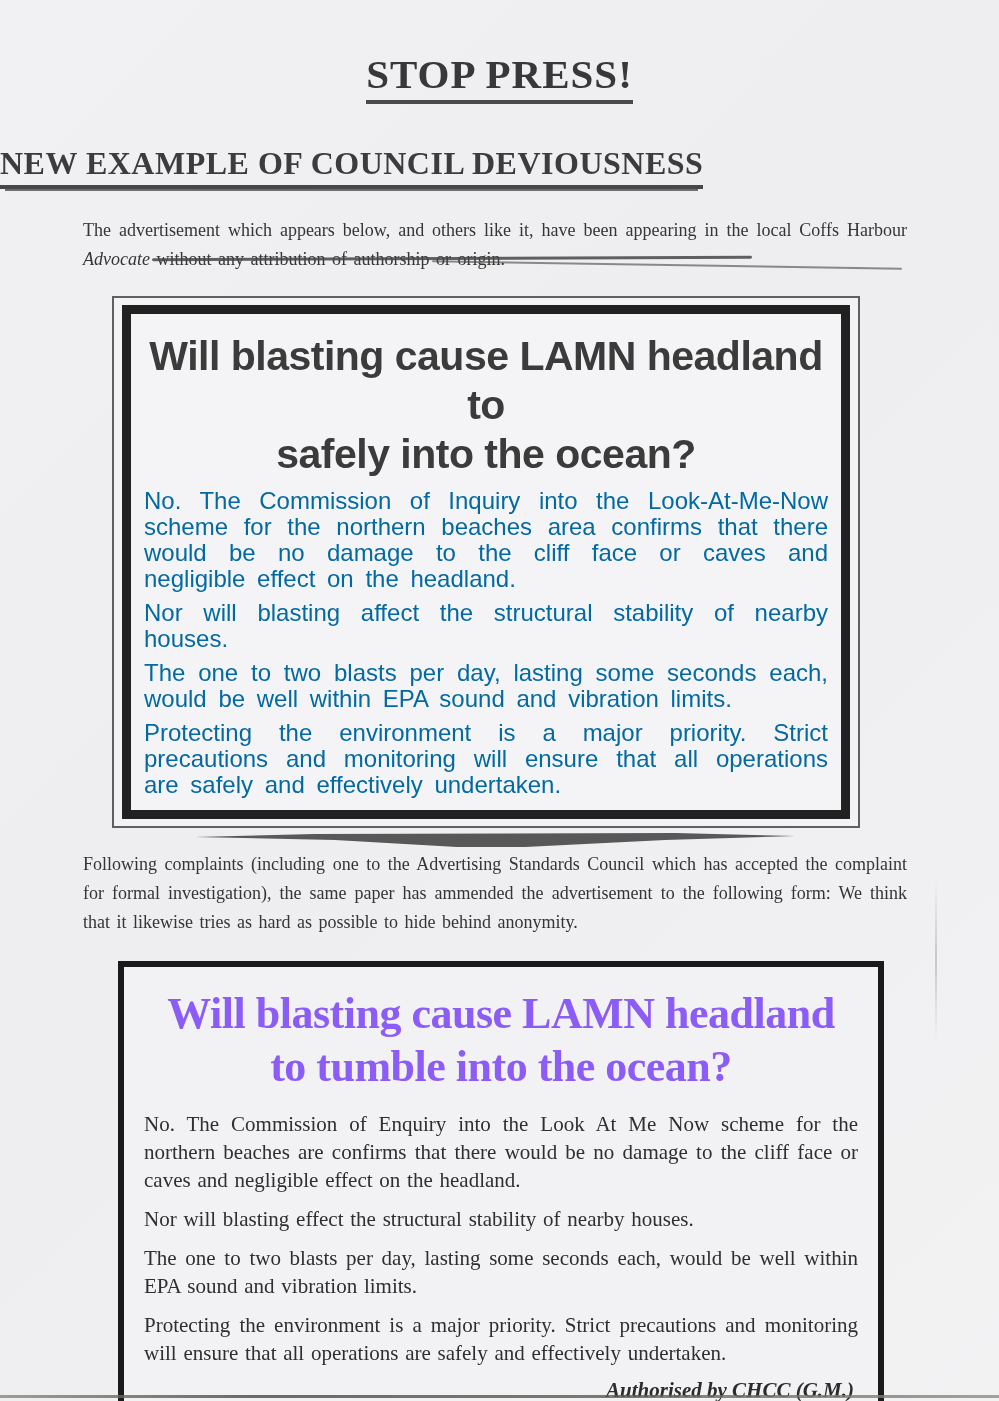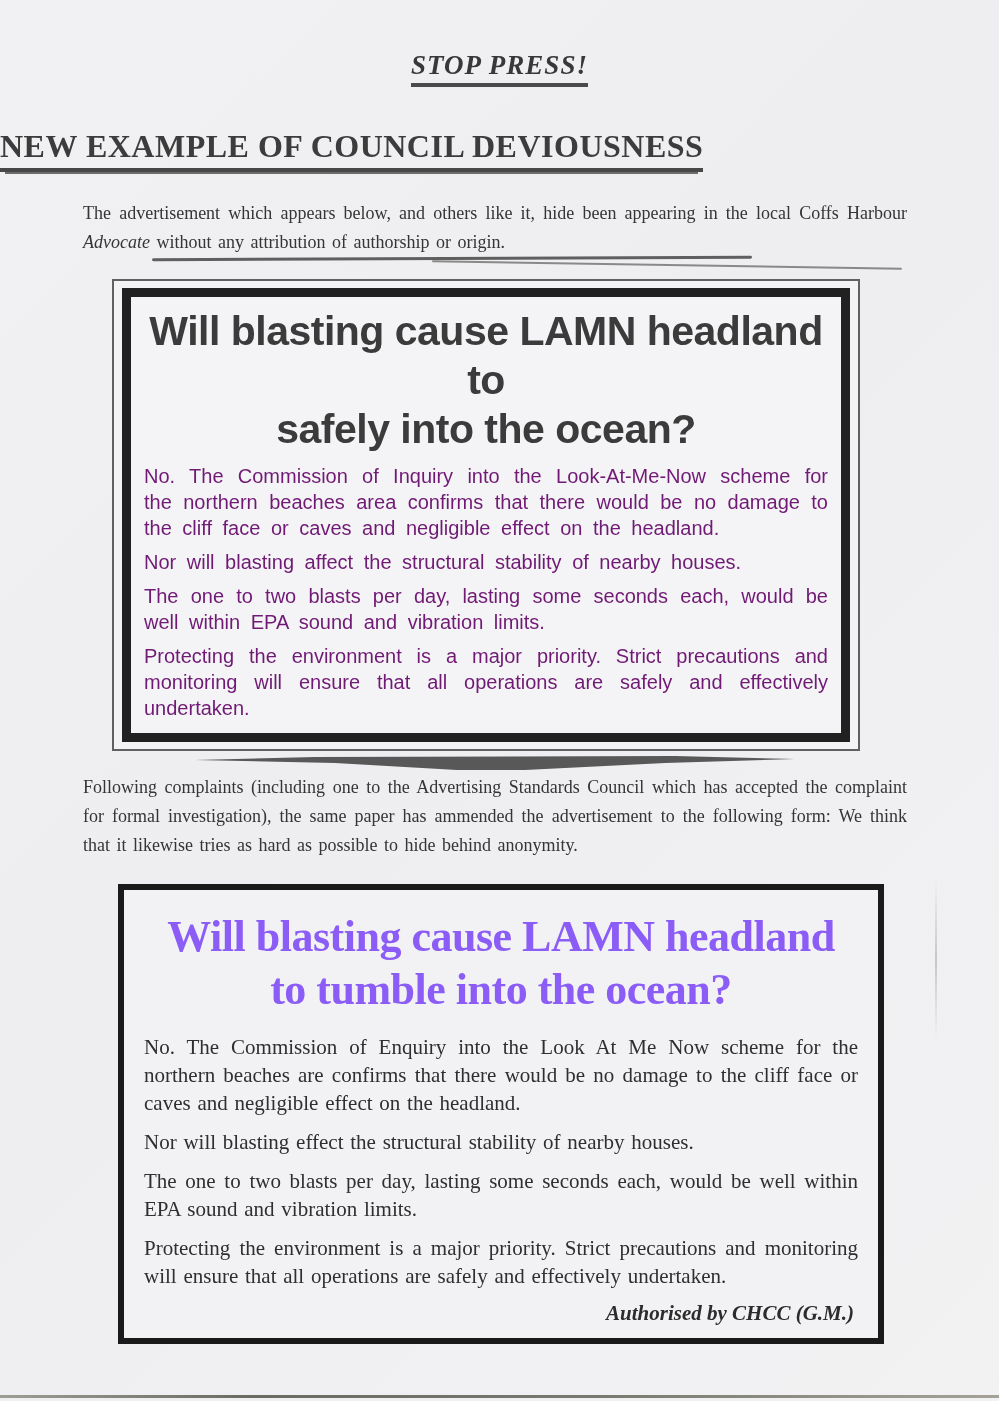--- a/index.html
+++ b/index.html
@@ -10,25 +10,24 @@
     color: #2e2e2e;
     position: relative;
   }
   .page { position: relative; width: 999px; height: 1401px; padding-top: 50px; }
 
   
   .title-row { text-align: center; }
   .page-title {
     display: inline-block;
     font-family: "Liberation Serif", serif;
-    font-size: 27px; font-weight: bold; letter-spacing: 1px;
+    font-size: 41px; font-weight: bold; letter-spacing: 1px;
     color: #383838;
     padding-bottom: 2px;
     border-bottom: 4px solid #4a4a4a;
-    font-style: italic;
   }
   .subtitle-row { text-align: left; margin-top: 41px; }
   .page-subtitle {
     display: inline-block;
     font-family: "Liberation Serif", serif;
     font-size: 32px; font-weight: bold; letter-spacing: 0.5px;
     color: #3c3c3c;
     padding-bottom: 3px;
     border-bottom: 4px solid #474747;
     box-shadow: 0 7px 0 -5px #6d6d6d;
@@ -61,26 +60,26 @@
   .clip1-inner {
     border: 9px solid #212121;
     background: #f4f4f6;
     padding: 8px 13px 12px 13px;
   }
   .ad1-headline {
     font-family: "Liberation Sans", sans-serif;
     font-size: 41px; font-weight: bold; letter-spacing: -0.5px;
     line-height: 1.2; text-align: center;
     color: #3b3b3b;
-    margin: 2px 0 8px 0;
+    margin: 10px 0 8px 0;
   }
   .ad1-body p {
     font-family: "Liberation Sans", sans-serif;
-    font-size: 20px; line-height: 26px;
-    color: #701a75;
+    font-size: 24px; line-height: 26px;
+    color: #0369a1;
     text-align: justify; word-spacing: 5px;
     margin: 0 0 8px 0;
   }
   .ad1-body p:last-child { margin-bottom: 0; }
 
   .clip-shadow { position: relative; margin: 4px 0 0 195px; width: 600px; height: 18px; }
 
   
   .clip2 {
     margin: 24px 0 0 118px;
@@ -128,21 +127,21 @@
 <div class="page">
 
   <div class="title-row">
     <span class="page-title">STOP PRESS!</span>
   </div>
 
   <div class="subtitle-row">
     <span class="page-subtitle">NEW EXAMPLE OF COUNCIL DEVIOUSNESS</span>
   </div>
 
-  <p class="body-para intro-para"><span>The advertisement which appears below, and others like it, hide been appearing in the local Coffs Harbour </span><span class="italic">Advocate</span><span> without any attribution of authorship or origin.</span></p>
+  <p class="body-para intro-para"><span>The advertisement which appears below, and others like it, have been appearing in the local Coffs Harbour </span><span class="italic">Advocate</span><span> without any attribution of authorship or origin.</span></p>
 
   <div class="tear-line tear-a"></div>
   <div class="tear-line tear-b"></div>
 
   <div class="clip1-outer">
     <div class="clip1-inner">
       <div class="ad1-headline">
         <span>Will blasting cause LAMN headland to</span><br>
         <span>safely into the ocean?</span>
       </div>

